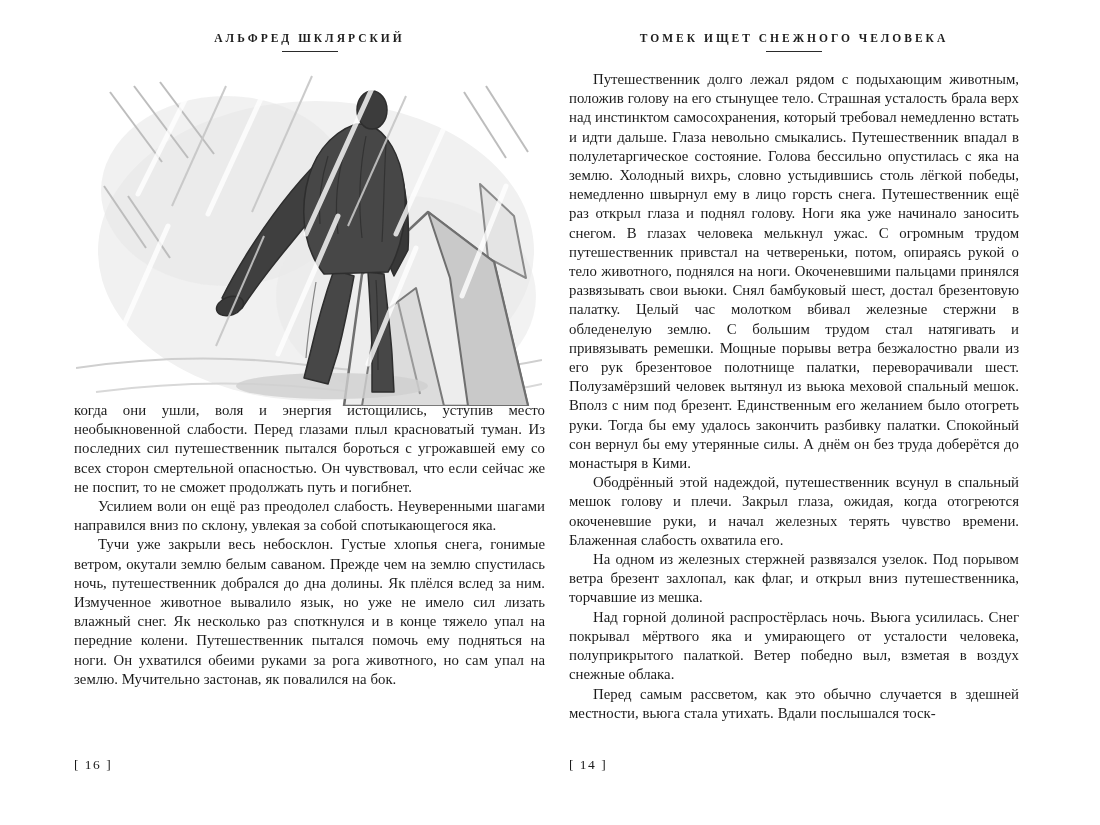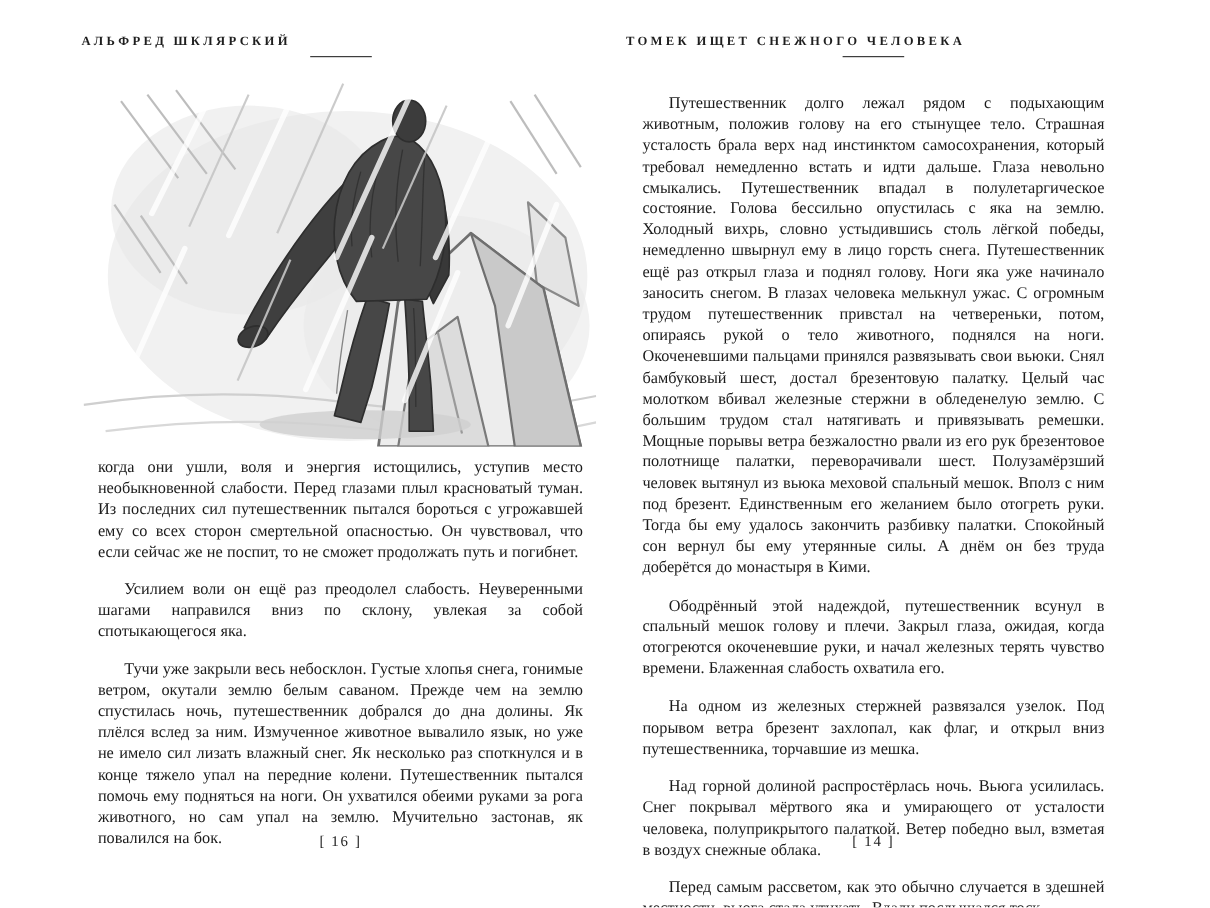--- a/index.html
+++ b/index.html
@@ -16,20 +16,21 @@
     color: #1b1b1b;
     overflow: hidden;
   }
   .page { position: absolute; top: 0; height: 825px; }
   .page-left  { left: 74px;  width: 471px; }
   .page-right { left: 569px; width: 450px; }
 
   .running-head {
     position: absolute;
     top: 32px; left: 0; right: 0;
+    text-align: center;
   }
   .head-text {
     font-size: 11.5px;
     font-weight: 700;
     letter-spacing: 3px;
     color: #1e1e1e;
     text-transform: uppercase;
   }
   .head-rule {
     width: 56px;
@@ -43,32 +44,32 @@
     top: 66px; left: 2px;
     width: 466px; height: 340px;
   }
   .illustration svg { display: block; width: 100%; height: 100%; }
 
   .body-text { position: absolute; left: 0; right: 0; }
   .body-text-left  { top: 401px; }
   .body-text-right { top: 70px; }
 
   .para {
-    margin: 15px;
+    margin: 0;
     font-size: 14.8px;
     line-height: 19.2px;
     text-align: justify;
     word-spacing: 0.2px;
   }
   .para.indent { text-indent: 24px; }
 
   .page-number {
     position: absolute;
     top: 757px; left: 0; right: 0;
-    text-align: center;
+    text-align: left;
     font-size: 13.5px;
     letter-spacing: 1.5px;
     color: #1b1b1b;
   }
 </style>
 </head>
 <body>
 
 <div class="spread">
 

